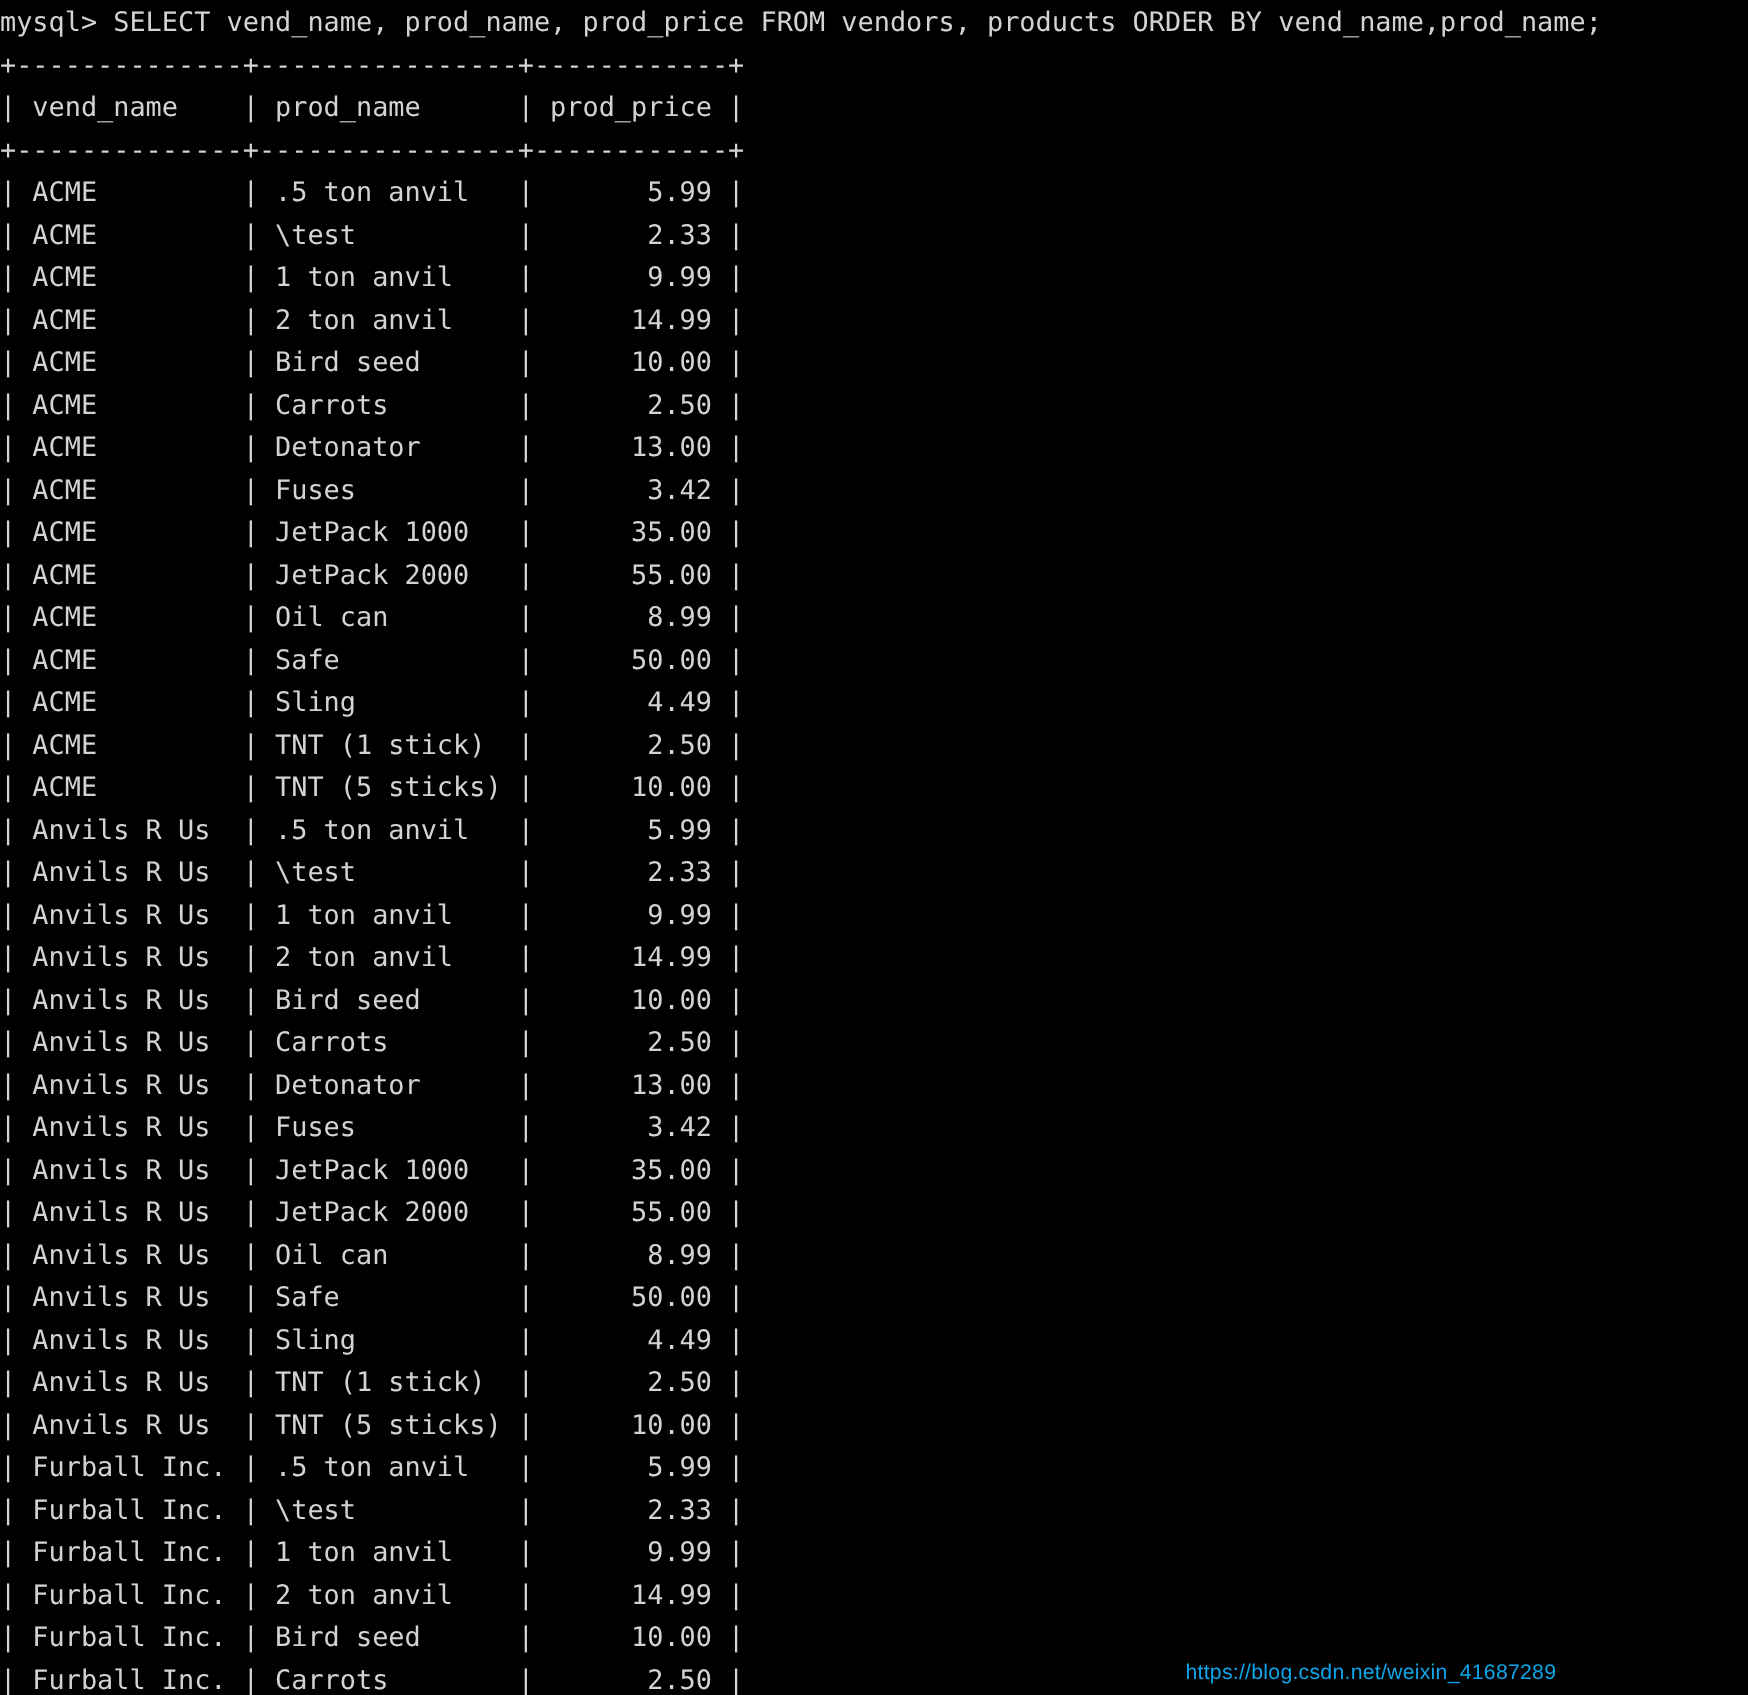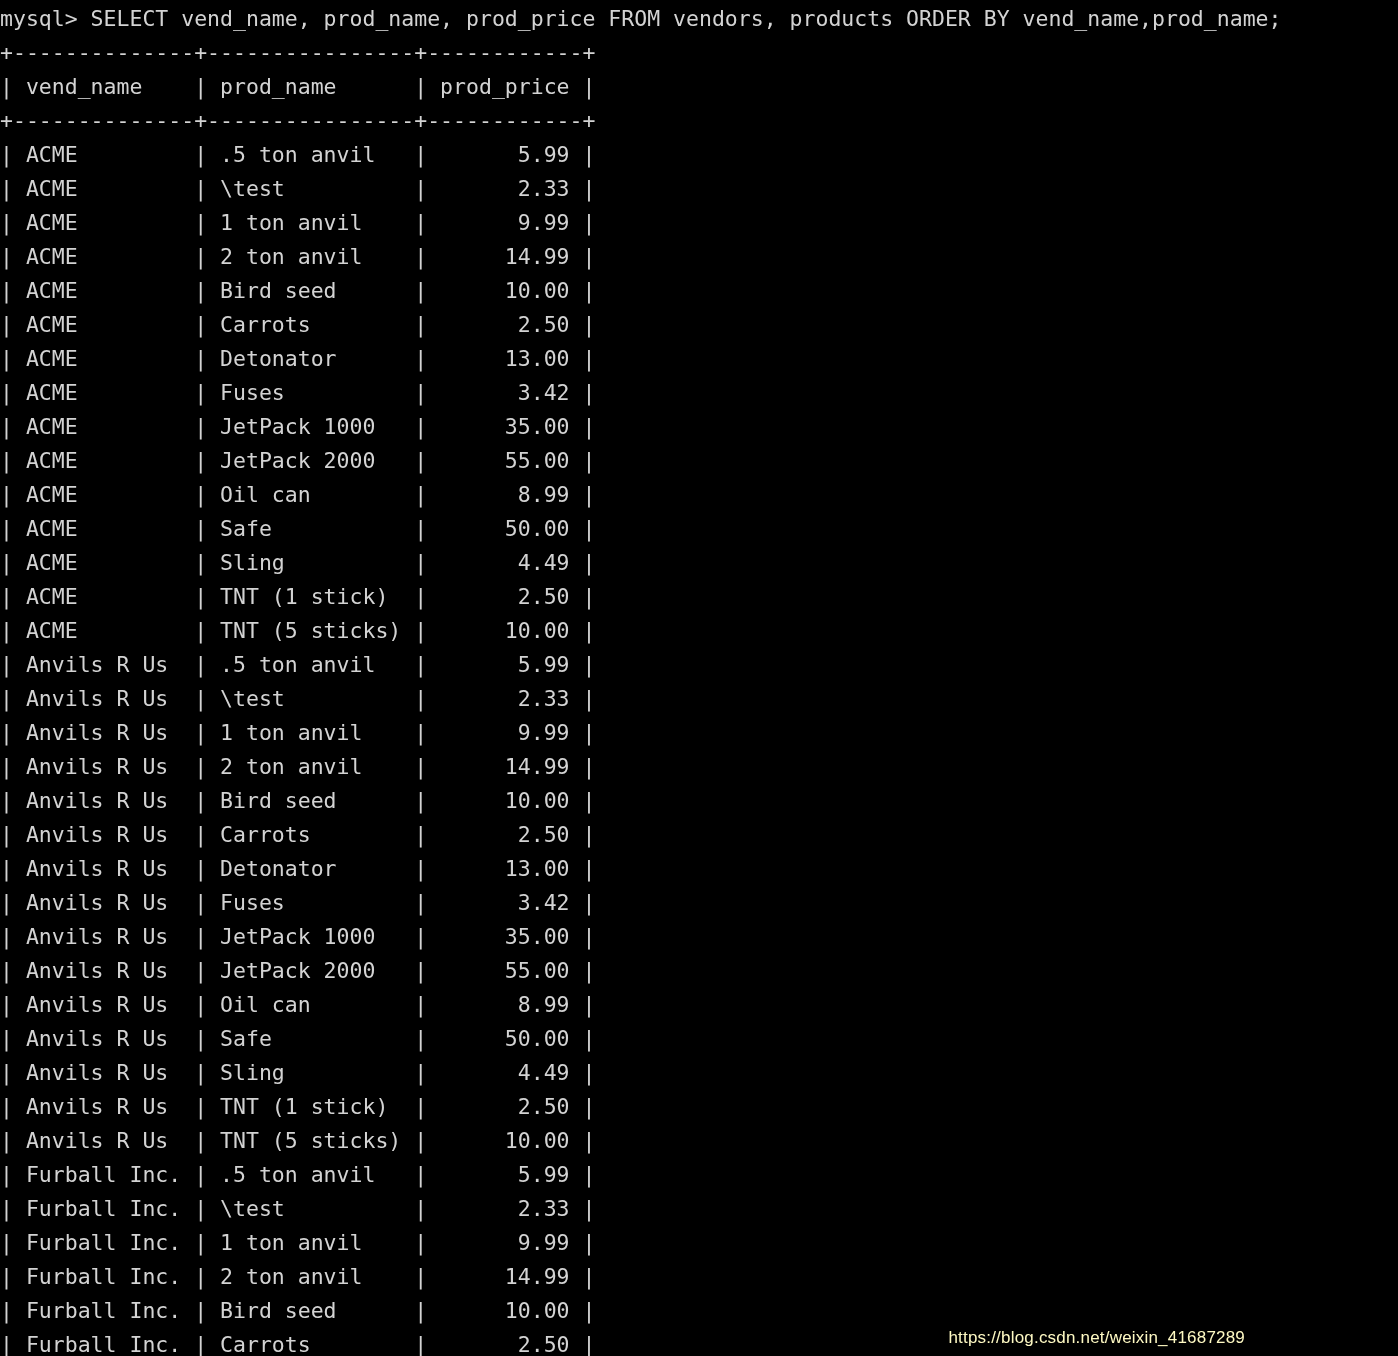--- a/index.html
+++ b/index.html
@@ -35,21 +35,21 @@
     line-height: 34px;
     letter-spacing: 0px;
     white-space: pre;
     -webkit-font-smoothing: antialiased;
   }
 
   .watermark {
     position: absolute;
     right: 9px;
     bottom: 8px;
-    color: #fef9c3;
+    color: #0ea5e9;
     font-family: "Liberation Sans", sans-serif;
     font-size: 17px;
     letter-spacing: 0.2px;
     white-space: nowrap;
   }
 </style>
 </head>
 <body>
 
 <div id="terminal">

